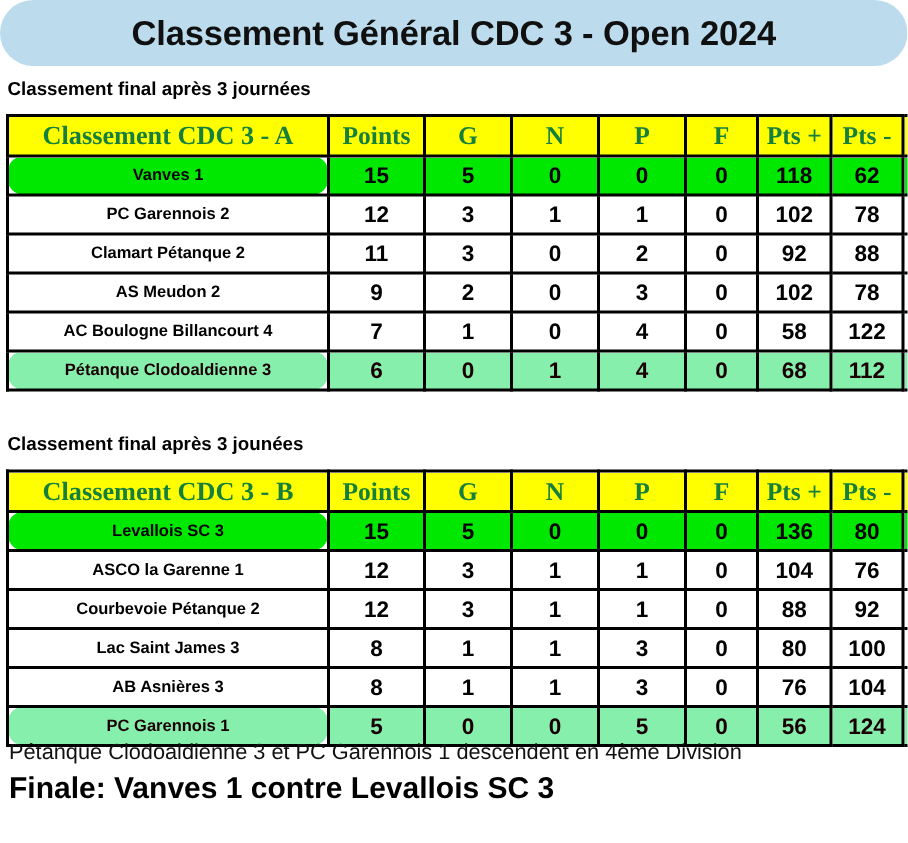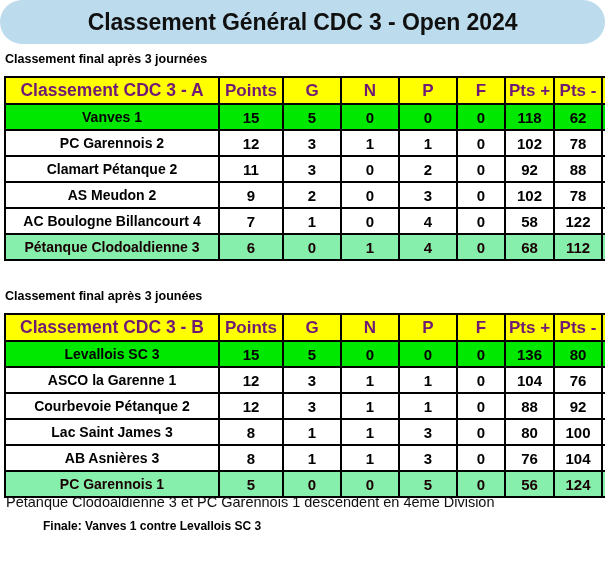--- a/index.html
+++ b/index.html
@@ -88,60 +88,60 @@
     font-weight: bold;
     font-family: "Liberation Sans", sans-serif;
     color: #000000;
     overflow: hidden;
     white-space: nowrap;
   }
 
   
   .rank-table thead th {
     background: #ffff00;
-    font-family: Liberation Sans, sans-serif;
+    font-family: Liberation Serif, serif;
     font-size: 17px;
     font-weight: bold;
-    color: #701a75;
+    color: #15803d;
     height: 25px;
   }
   .rank-table thead th.team-head {
     font-size: 17.5px;
   }
 
   
   tr.row-promote td { background: #00e800; color: #000000; }
   tr.row-normal  td { background: #ffffff; color: #000000; }
   tr.row-relegate td { background: #86efac; color: #1a0000; }
 
   td.team-cell {
-    font-size: 14px;
+    font-size: 11px;
+    border-radius: 11px;
   }
 
   
   .notes {
     position: absolute;
     left: 6px;
     top: 492px;
     width: 594px;
   }
   .note-line {
     font-family: "Liberation Sans", sans-serif;
     font-size: 14.5px;
     color: #111111;
     line-height: 20px;
     white-space: nowrap;
   }
   .note-final {
     font-weight: bold;
-    font-size: 12px;
+    font-size: 20px;
     color: #000000;
     line-height: 24px;
     padding-top: 2px;
-    margin-left: 37px;
   }
 </style>
 </head>
 <body>
 
 <div class="page">
 
   <div class="title-bar">
     <div class="title-text">Classement Général CDC 3 - Open 2024</div>
   </div>

